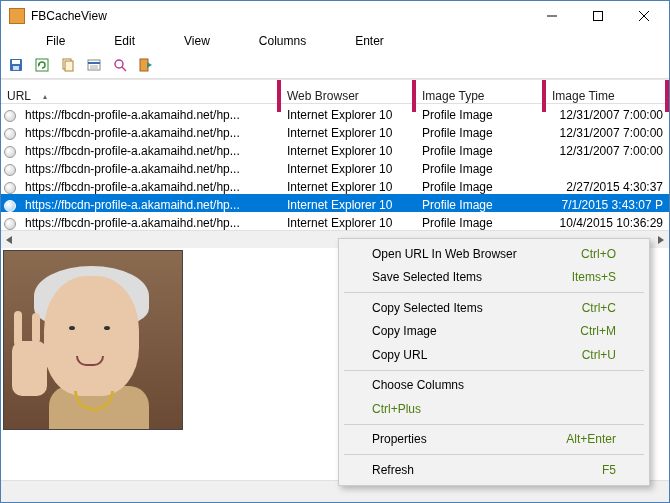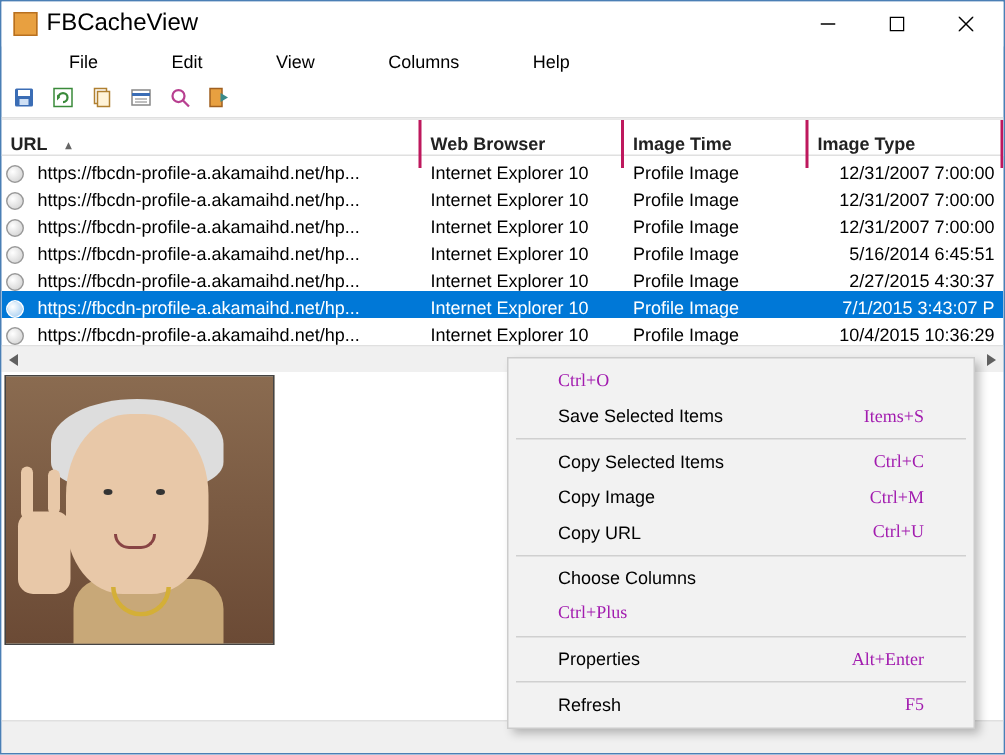--- a/index.html
+++ b/index.html
@@ -1,36 +1,36 @@
 <!DOCTYPE html>
 <html><head>
 <meta charset="utf-8">
 <style>
 * { box-sizing: border-box; margin: 0; padding: 0; font-family: "Segoe UI", Tahoma, sans-serif; font-size: 12px; }
 body { width: 670px; height: 503px; background: #fff; border: 1px solid #4a7fb5; overflow: hidden; display: flex; flex-direction: column; position: relative; }
 
 
 .titlebar { height: 30px; display: flex; align-items: center; padding: 0 2px 0 8px; background: #fff; }
 .titlebar-icon { width: 16px; height: 16px; margin-right: 6px; display: inline-block; background: #e8a040; border: 1px solid #b87020; }
-.title-text { flex: 1; font-size: 16px; }
+.title-text { flex: 1; font-size: 12px; }
 .winbtn { width: 46px; height: 28px; display: flex; align-items: center; justify-content: center; }
 .winbtn svg { width: 10px; height: 10px; }
 
 
 .menubar { height: 20px; display: flex; align-items: center; padding: 0 4px; }
 .menuitem { padding: 2px 8px; cursor: default; margin-left: 33px; }
 
 
 .toolbar { height: 28px; display: flex; align-items: center; padding: 2px 4px; gap: 4px; border-bottom: 1px solid #e0e0e0; }
 .tbtn { width: 22px; height: 22px; display: flex; align-items: center; justify-content: center; border: 1px solid transparent; }
 
 
 .listview { flex: 0 0 auto; overflow: hidden; border-top: 1px solid #e8e8e8; }
 .listheader { display: flex; height: 24px; background: #fff; border-bottom: 1px solid #e0e0e0; }
-.listheader .col { display: flex; align-items: center; padding: 16px 6px; border-right: 2px solid #be185d; color: #222; white-space: nowrap; overflow: hidden; font-weight: bold; }
+.listheader .col { display: flex; align-items: center; padding: 16px 6px; border-right: 4px solid #be185d; color: #222; white-space: nowrap; overflow: hidden; }
 .sortarrow { margin-left: 12px; font-size: 8px; color: #666; }
 .rows { overflow: hidden; }
 .row { display: flex; height: 18px; align-items: flex-end; color: #000; white-space: nowrap; }
 .row.selected { background: #0078d7; color: #fff; }
 .row .cell { padding: 0 6px; overflow: hidden; text-overflow: ellipsis; white-space: nowrap; }
 .rowicon { width: 12px; height: 12px; border: 1px solid #999; border-radius: 50%; margin: 0 3px 0 3px; flex: 0 0 12px; display: inline-block; background: radial-gradient(circle at 35% 35%, #fff, #ccc); }
 .row.selected .rowicon { border-color: #fff; background: radial-gradient(circle at 35% 35%, #fff, #9cc8ef); }
 
 .c-url { width: 280px; }
 .c-browser { width: 135px; }
@@ -48,21 +48,21 @@
 
 
 .statusbar { height: 22px; display: flex; align-items: center; border-top: 1px solid #e0e0e0; padding: 0 6px; background: #f0f0f0; }
 .statusbar .seg { padding-right: 20px; margin-top: 44px; }
 .statusbar .spacer { flex: 1; }
 
 
 .context { position: absolute; left: 337px; top: 237px; width: 312px; background: #f2f2f2; border: 1px solid #ccc; box-shadow: 3px 3px 6px rgba(0,0,0,0.25); padding: 3px; z-index: 10; }
 .citem { display: flex; align-items: center; height: 23.5px; padding: 0 30px 0 30px; cursor: default; }
 .citem .lbl { flex: 1; }
-.citem .shortcut { color: #a21caf; font-family: Liberation Serif, serif; }
+.citem .shortcut { color: #4d7c0f; }
 .csep { height: 1px; background: #d0d0d0; margin: 3px 2px; }
 
 
 .face-bg { position:absolute; inset:0; background: linear-gradient(#8a6b50 0%, #6b4a35 100%); }
 .face { position:absolute; left:40px; top:25px; width:95px; height:120px; background:#e8c8a8; border-radius:45% 45% 40% 40%; }
 .hair { position:absolute; left:30px; top:15px; width:115px; height:60px; background:#ddd; border-radius:50% 50% 30% 30%; }
 .eye { position:absolute; width:6px; height:4px; background:#333; border-radius:50%; }
 .eye.l { left:65px; top:75px; } .eye.r { left:100px; top:75px; }
 .mouth { position:absolute; left:72px; top:105px; width:28px; height:10px; border:2px solid #844; border-top:none; border-radius:0 0 20px 20px; }
 .hand { position:absolute; left:8px; top:90px; width:35px; height:55px; background:#e8c8a8; border-radius:10px; }
@@ -94,21 +94,21 @@
         <line x1="10" y1="0" x2="0" y2="10" stroke="#000" stroke-width="1"></line>
       </svg>
     </div>
 </div>
 
 <div class="menubar">
   <span class="menuitem">File</span>
   <span class="menuitem">Edit</span>
   <span class="menuitem">View</span>
   <span class="menuitem">Columns</span>
-  <span class="menuitem">Help</span>
+  <span class="menuitem">Enter</span>
 </div>
 
 <div class="toolbar">
   <div class="tbtn">
       <svg width="16" height="16">
         <rect x="2" y="2" width="12" height="12" fill="#3b6db5" rx="1"></rect>
         <rect x="4" y="3" width="8" height="4" fill="#fff"></rect>
         <rect x="5" y="9" width="6" height="4" fill="#cfe0f5"></rect>
       </svg>
     </div>
@@ -147,22 +147,22 @@
     </div>
 </div>
 
 <div class="listview">
   <div class="listheader">
     <div class="col c-url">
         <span>URL</span>
         <span class="sortarrow">▴</span>
       </div>
     <div class="col c-browser">Web Browser</div>
+    <div class="col c-type">Image Type</div>
     <div class="col c-time" style="text-align:left">Image Time</div>
-    <div class="col c-type">Image Type</div>
   </div>
   <div class="rows" id="rows">
       <div class="row">
         <span class="rowicon"></span>
         <span class="cell c-url" style="width:262px">https://fbcdn-profile-a.akamaihd.net/hp...</span>
         <span class="cell c-browser">Internet Explorer 10</span>
         <span class="cell c-type">Profile Image</span>
         <span class="cell c-time">12/31/2007 7:00:00</span>
       </div>
       <div class="row">
@@ -177,21 +177,20 @@
         <span class="cell c-url" style="width:262px">https://fbcdn-profile-a.akamaihd.net/hp...</span>
         <span class="cell c-browser">Internet Explorer 10</span>
         <span class="cell c-type">Profile Image</span>
         <span class="cell c-time">12/31/2007 7:00:00</span>
       </div>
       <div class="row">
         <span class="rowicon"></span>
         <span class="cell c-url" style="width:262px">https://fbcdn-profile-a.akamaihd.net/hp...</span>
         <span class="cell c-browser">Internet Explorer 10</span>
         <span class="cell c-type">Profile Image</span>
-        <span class="cell c-time">5/16/2014 6:45:51</span>
       </div>
       <div class="row">
         <span class="rowicon"></span>
         <span class="cell c-url" style="width:262px">https://fbcdn-profile-a.akamaihd.net/hp...</span>
         <span class="cell c-browser">Internet Explorer 10</span>
         <span class="cell c-type">Profile Image</span>
         <span class="cell c-time">2/27/2015 4:30:37</span>
       </div>
       <div class="row selected">
         <span class="rowicon"></span>
@@ -240,20 +239,21 @@
 </div>
 
 <div class="statusbar">
   <span class="seg">10 Images, 1 Selected</span>
   <span class="spacer"></span>
   <span class="seg">NirSoft Freeware.   http://www.nirsoft.net</span>
 </div>
 
 <div class="context" id="context">
     <div class="citem">
+      <span class="lbl">Open URL In Web Browser</span>
       <span class="shortcut">Ctrl+O</span>
     </div>
     <div class="citem">
       <span class="lbl">Save Selected Items</span>
       <span class="shortcut">Items+S</span>
     </div>
     <div class="csep"></div>
     <div class="citem">
       <span class="lbl">Copy Selected Items</span>
       <span class="shortcut">Ctrl+C</span>

